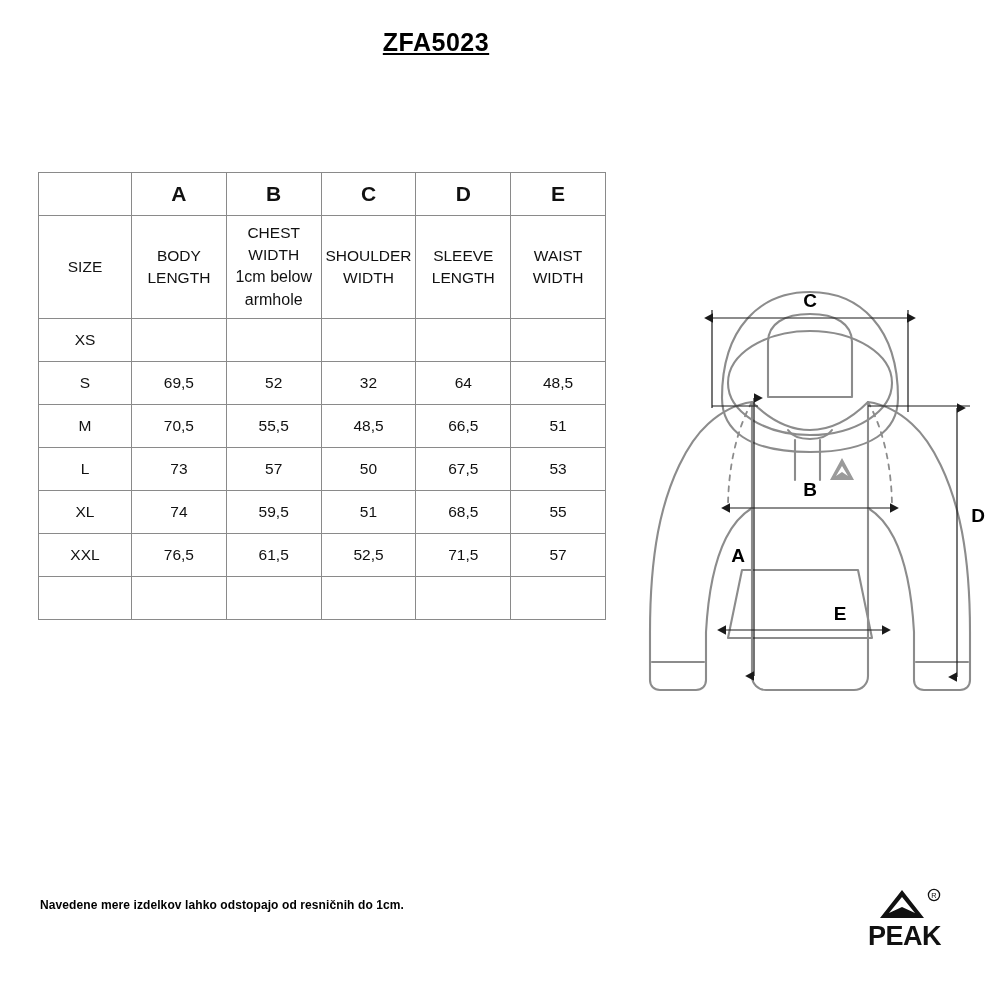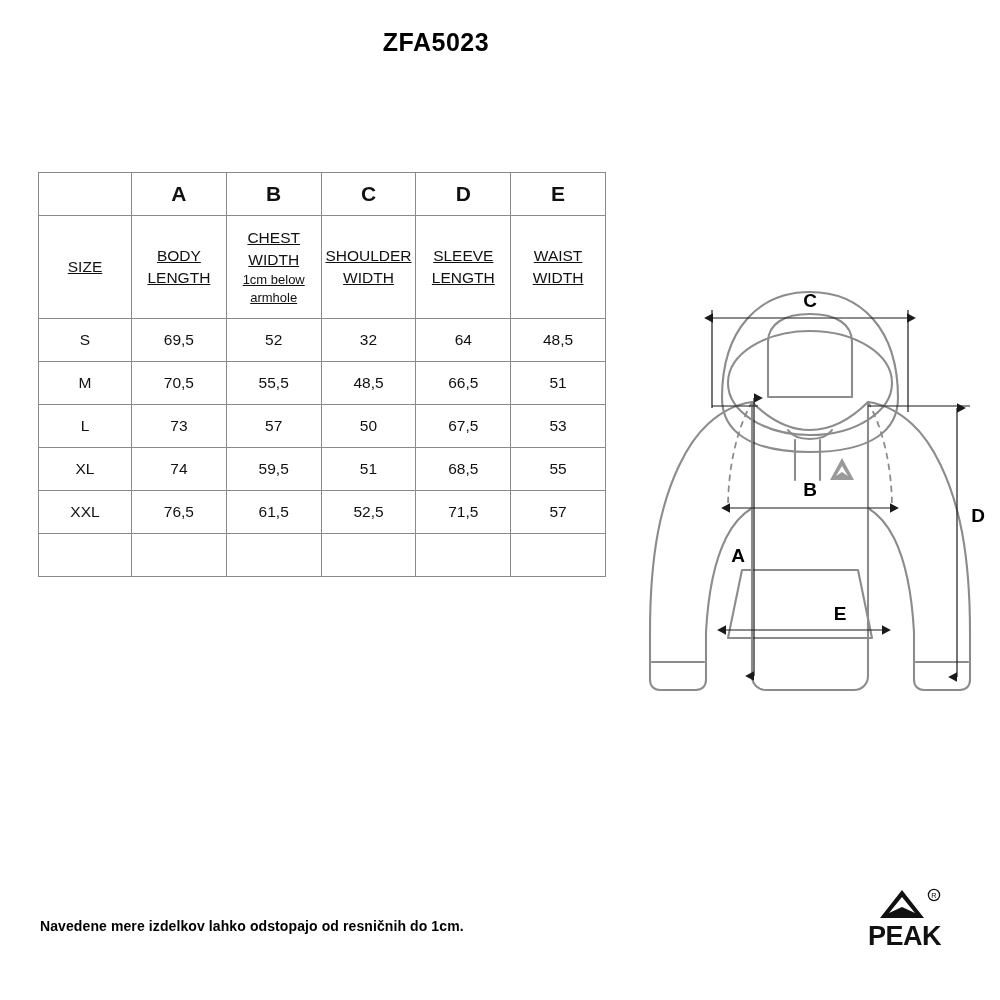--- a/index.html
+++ b/index.html
@@ -20,20 +20,21 @@
   #title {
     position: absolute;
     top: 28px;
     left: 0;
     width: 872px;
     text-align: center;
     font-size: 25px;
     font-weight: bold;
     letter-spacing: 0.5px;
     color: #000000;
+    text-decoration: underline;
   }
 
   
   #size-table-wrap {
     position: absolute;
     left: 38px;
     top: 172px;
     width: 567px;
   }
   table.size-table {
@@ -55,37 +56,36 @@
 
   tr.row-letters td {
     height: 42px;
     font-size: 21px;
     font-weight: bold;
   }
   tr.row-heads td {
     height: 94px;
     font-size: 15.5px;
     padding: 4px 2px;
-    text-decoration: underline;
   }
   tr.row-data td {
     height: 42px;
   }
   tr.row-empty td {
     height: 42px;
   }
   .hd-line { display: block; }
-  .hd-sub  { display: block; font-size: 13px; }
+  .hd-sub  { display: block; font-size: 16px; }
 
   
   #note {
     position: absolute;
     left: 40px;
-    top: 918px;
-    font-size: 14px;
+    top: 898px;
+    font-size: 12px;
     font-weight: bold;
     color: #000000;
     letter-spacing: 0.1px;
   }
 
   
   #peak-logo {
     position: absolute;
     left: 862px;
     top: 888px;
@@ -146,20 +146,28 @@
         <td>
           <span class="hd-line">SLEEVE</span>
           <span class="hd-line">LENGTH</span>
         </td>
         <td>
           <span class="hd-line">WAIST</span>
           <span class="hd-line">WIDTH</span>
         </td>
       </tr>
 
+      <tr class="row-data">
+        <td>XS</td>
+        <td></td>
+        <td></td>
+        <td></td>
+        <td></td>
+        <td></td>
+      </tr>
       <tr class="row-data">
         <td>S</td>
         <td>69,5</td>
         <td>52</td>
         <td>32</td>
         <td>64</td>
         <td>48,5</td>
       </tr>
       <tr class="row-data">
         <td>M</td>

